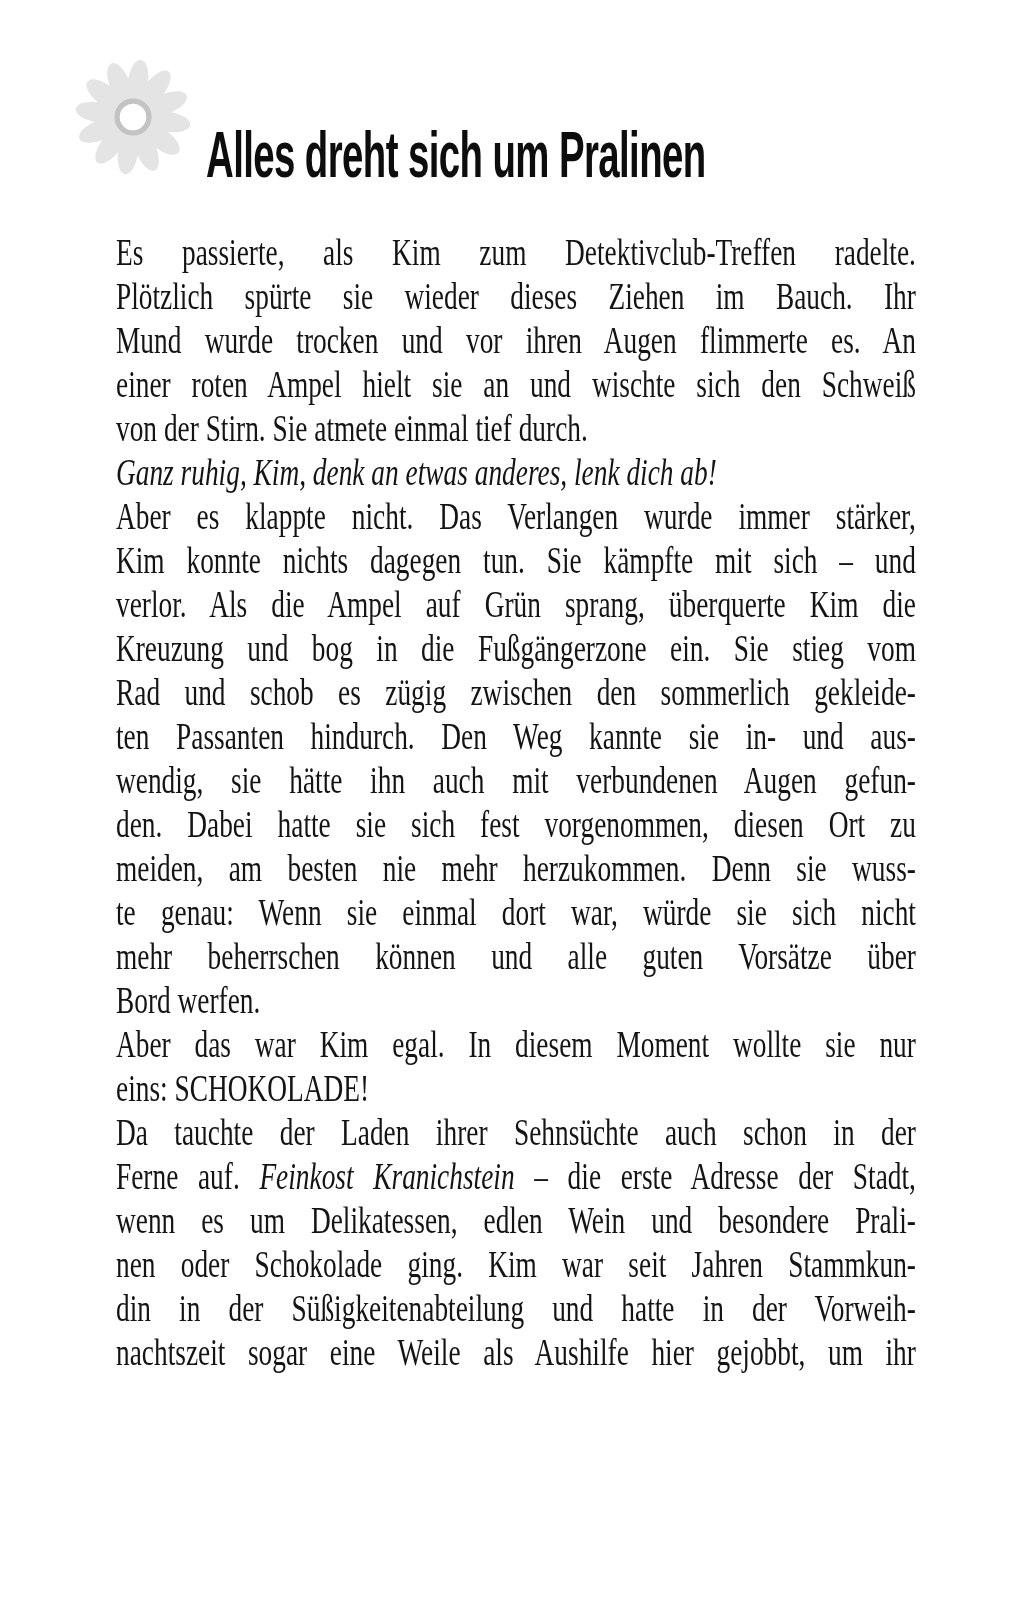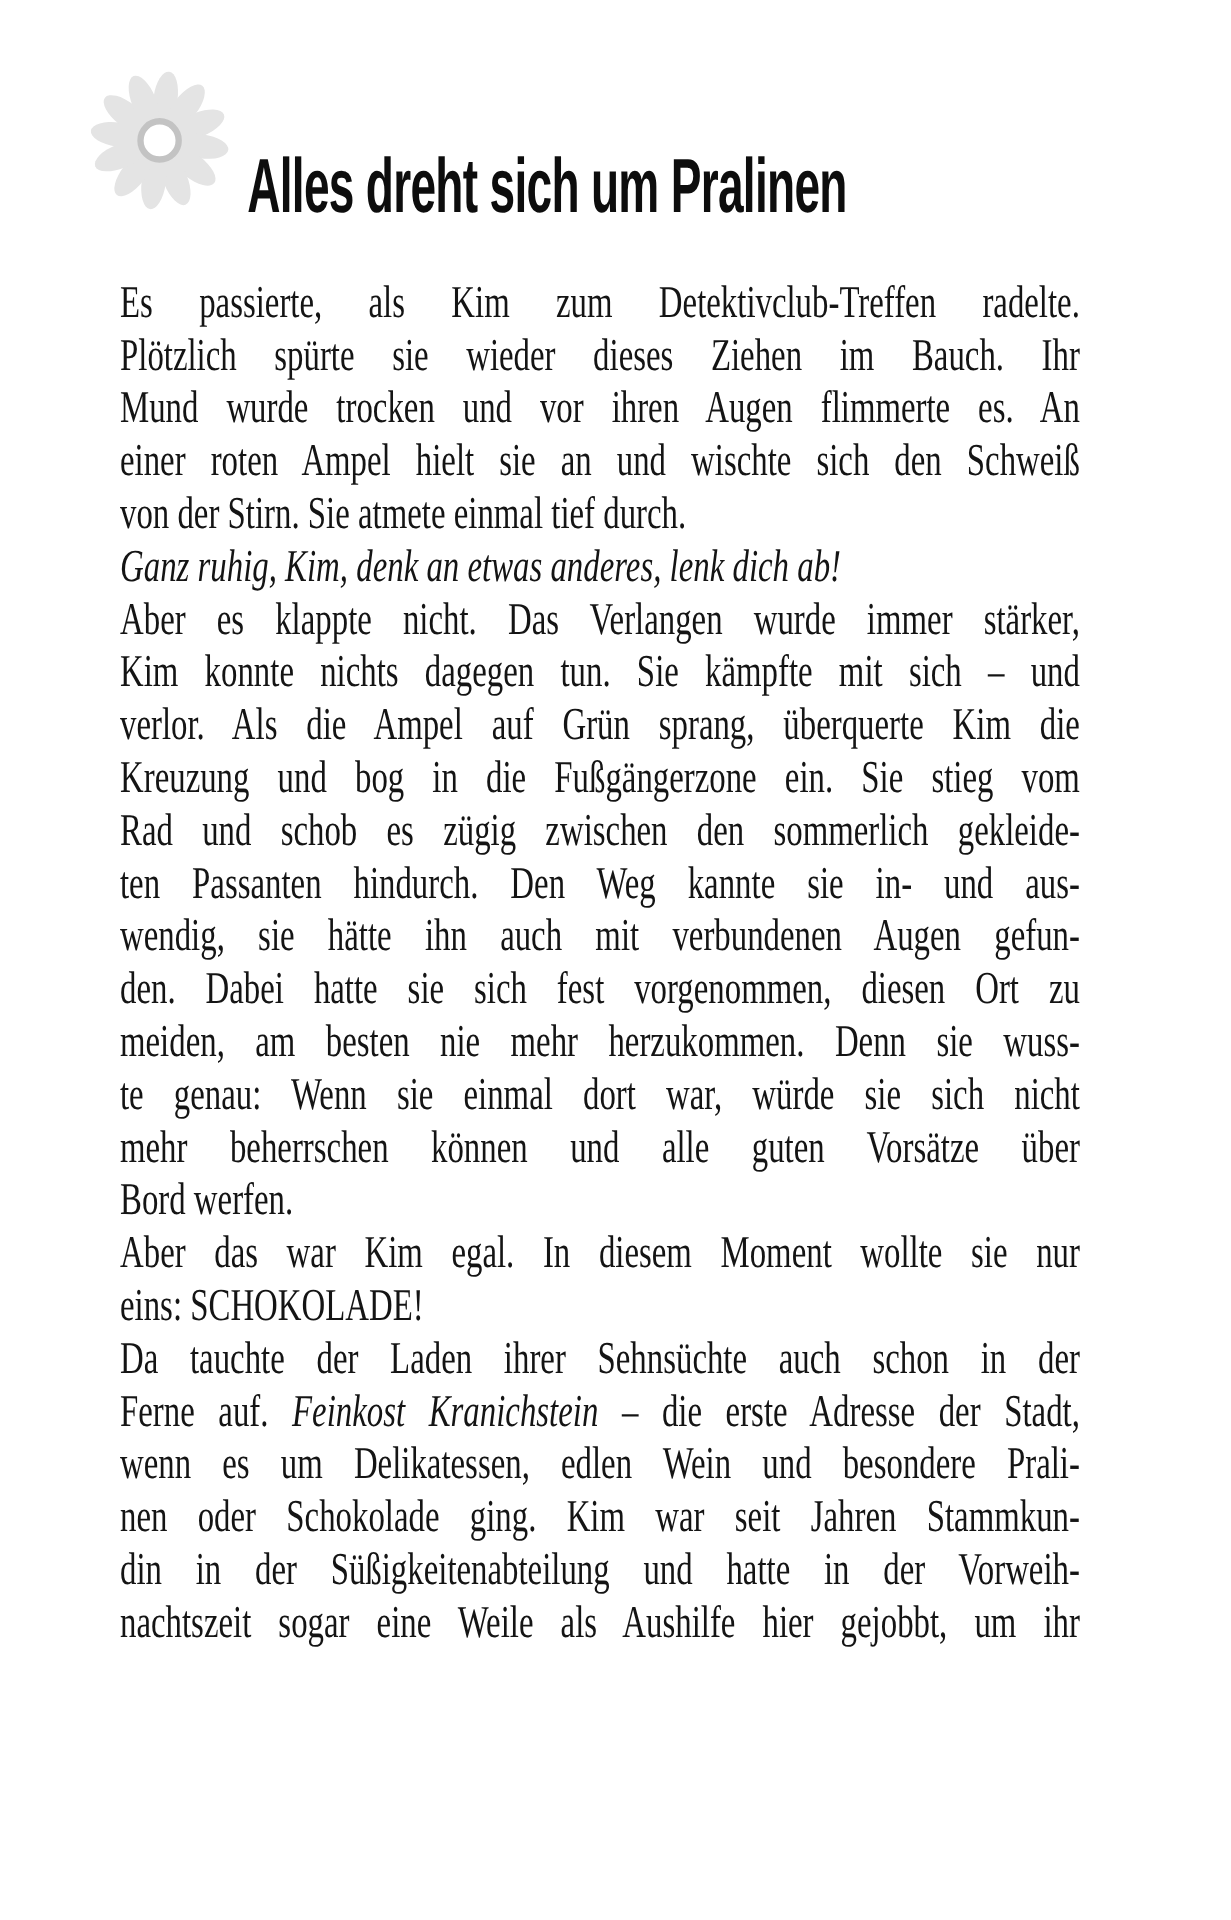--- a/index.html
+++ b/index.html
@@ -31,21 +31,21 @@
     font-family:"Liberation Sans", sans-serif;
     font-weight:bold;
     font-size:64px;line-height:64px;
     letter-spacing:-1px;
     white-space:nowrap;
     transform:scaleX(0.60);
     transform-origin:0 0;
     color:#0d0d0d;
   }
   .body-text{
-    position:absolute;left:100px;top:230px;
+    position:absolute;left:116px;top:230px;
     width:800px;
   }
   .line{
     width:1111px;              
     transform:scaleX(0.72);
     transform-origin:0 0;
     height:44px;line-height:44px;
     font-size:38px;
     text-align:left;
   }

